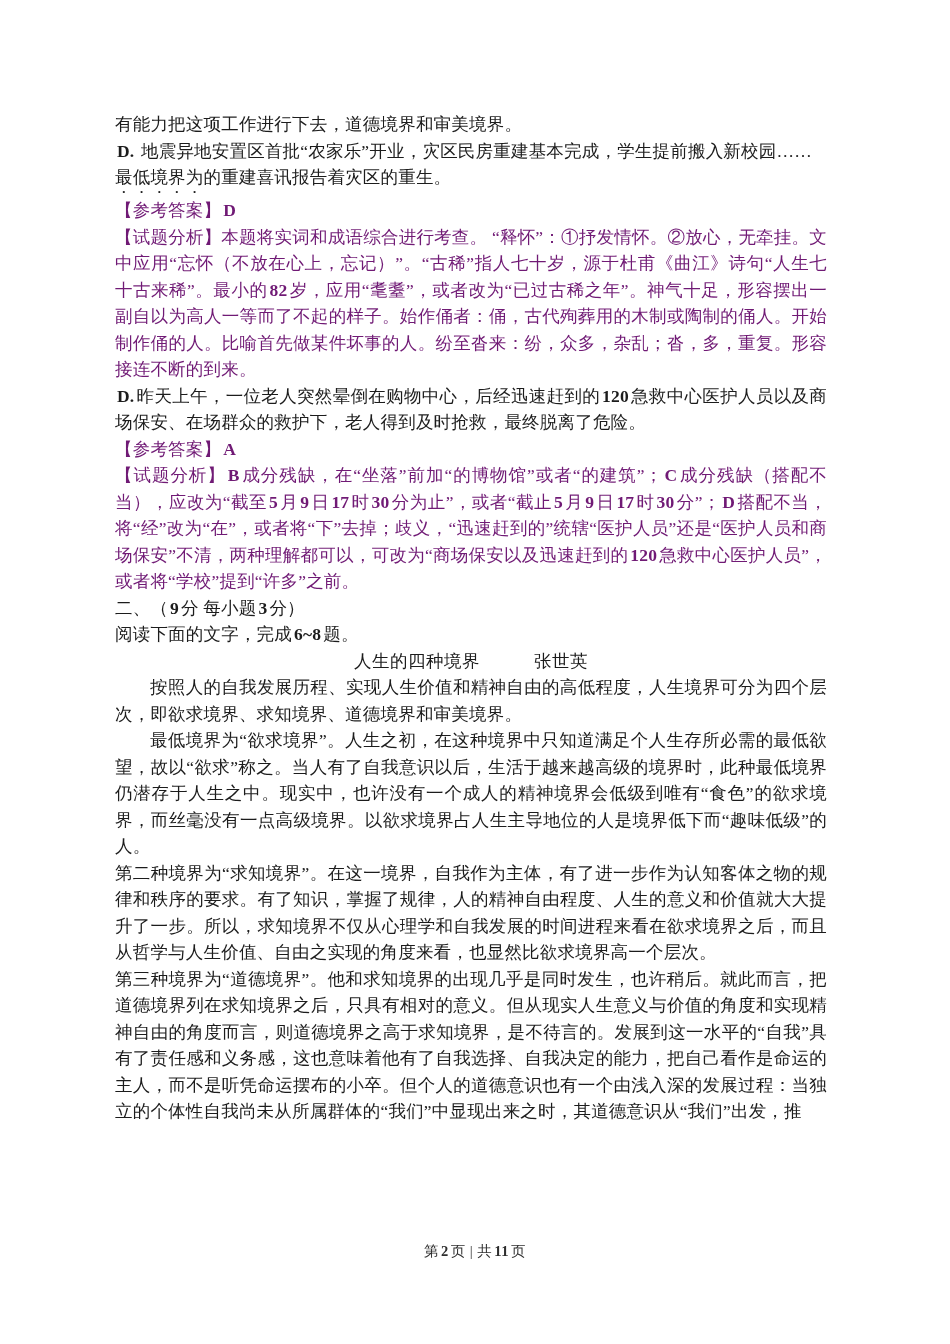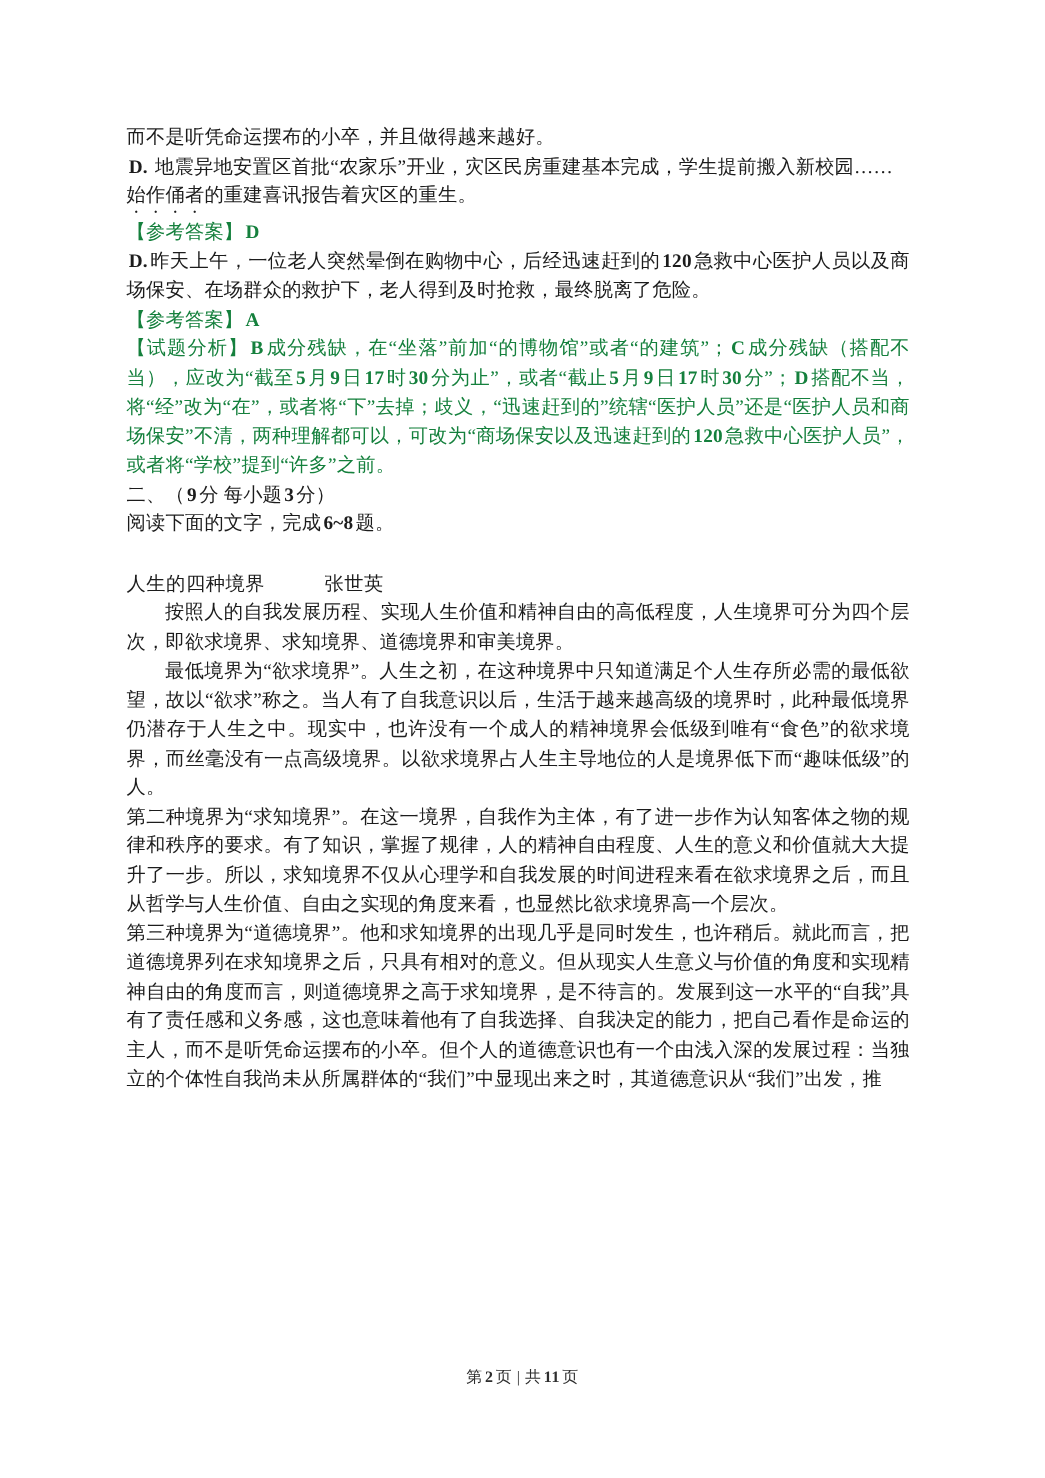--- a/index.html
+++ b/index.html
@@ -18,23 +18,23 @@
     top: 111px;
     width: 712px;
   }
   .line {
     margin: 0;
     font-size: 17.5px;
     line-height: 26.5px;
     text-align: justify;
     letter-spacing: 0.2px;
   }
-  .red { color: #15803d; }
+  .red { color: #701a75; }
   .indent { text-indent: 2em; }
-  .title-line { text-align: left; letter-spacing: 0.5px; margin-top: 28px; }
+  .title-line { text-align: center; letter-spacing: 0.5px; }
   .author { margin-left: 54px; }
   .em-dots {
     -webkit-text-emphasis: filled dot #1c1c1c;
     -webkit-text-emphasis-position: under right;
     text-emphasis: filled dot #1c1c1c;
     text-emphasis-position: under right;
   }
   b.lat, .content b {
     font-family: "Liberation Serif", serif;
     font-weight: 700;
@@ -51,35 +51,38 @@
     letter-spacing: 0.5px;
   }
 </style>
 </head>
 <body>
 
 <div class="page">
   <div class="content">
 
     <p class="line">
-      <span class="ab">而不是听凭命运摆布的小卒，并且做得越来越好。</span>
+      <span class="ab">有能力把这项工作进行下去，道德境界和审美境界。</span>
     </p>
 
     <p class="line">
       <span class="ab"><b class="lat">D.</b> 地震异地安置区首批“农家乐”开业，灾区民房重建基本完成，学生提前搬入新校园……</span>
     </p>
 
     <p class="line">
-      <span class="em-dots">始作俑者</span><span class="ab">的重建喜讯报告着灾区的重生。</span>
+      <span class="em-dots">最低境界为</span><span class="ab">的重建喜讯报告着灾区的重生。</span>
     </p>
 
     <p class="line red">
       <span class="ab">【参考答案】<b class="lat">D</b></span>
     </p>
 
+    <p class="line red">
+      <span class="ab">【试题分析】本题将实词和成语综合进行考查。 “释怀”：①抒发情怀。②放心，无牵挂。文中应用“忘怀（不放在心上，忘记）”。“古稀”指人七十岁，源于杜甫《曲江》诗句“人生七十古来稀”。最小的<b class="lat">82</b>岁，应用“耄耋”，或者改为“已过古稀之年”。神气十足，形容摆出一副自以为高人一等而了不起的样子。始作俑者：俑，古代殉葬用的木制或陶制的俑人。开始制作俑的人。比喻首先做某件坏事的人。纷至沓来：纷，众多，杂乱；沓，多，重复。形容接连不断的到来。</span>
+    </p>
 
 
 
 
 
     <p class="line">
       <span class="ab"><b class="lat">D.</b>昨天上午，一位老人突然晕倒在购物中心，后经迅速赶到的<b class="lat">120</b>急救中心医护人员以及商场保安、在场群众的救护下，老人得到及时抢救，最终脱离了危险。</span>
     </p>
 
     <p class="line red">

